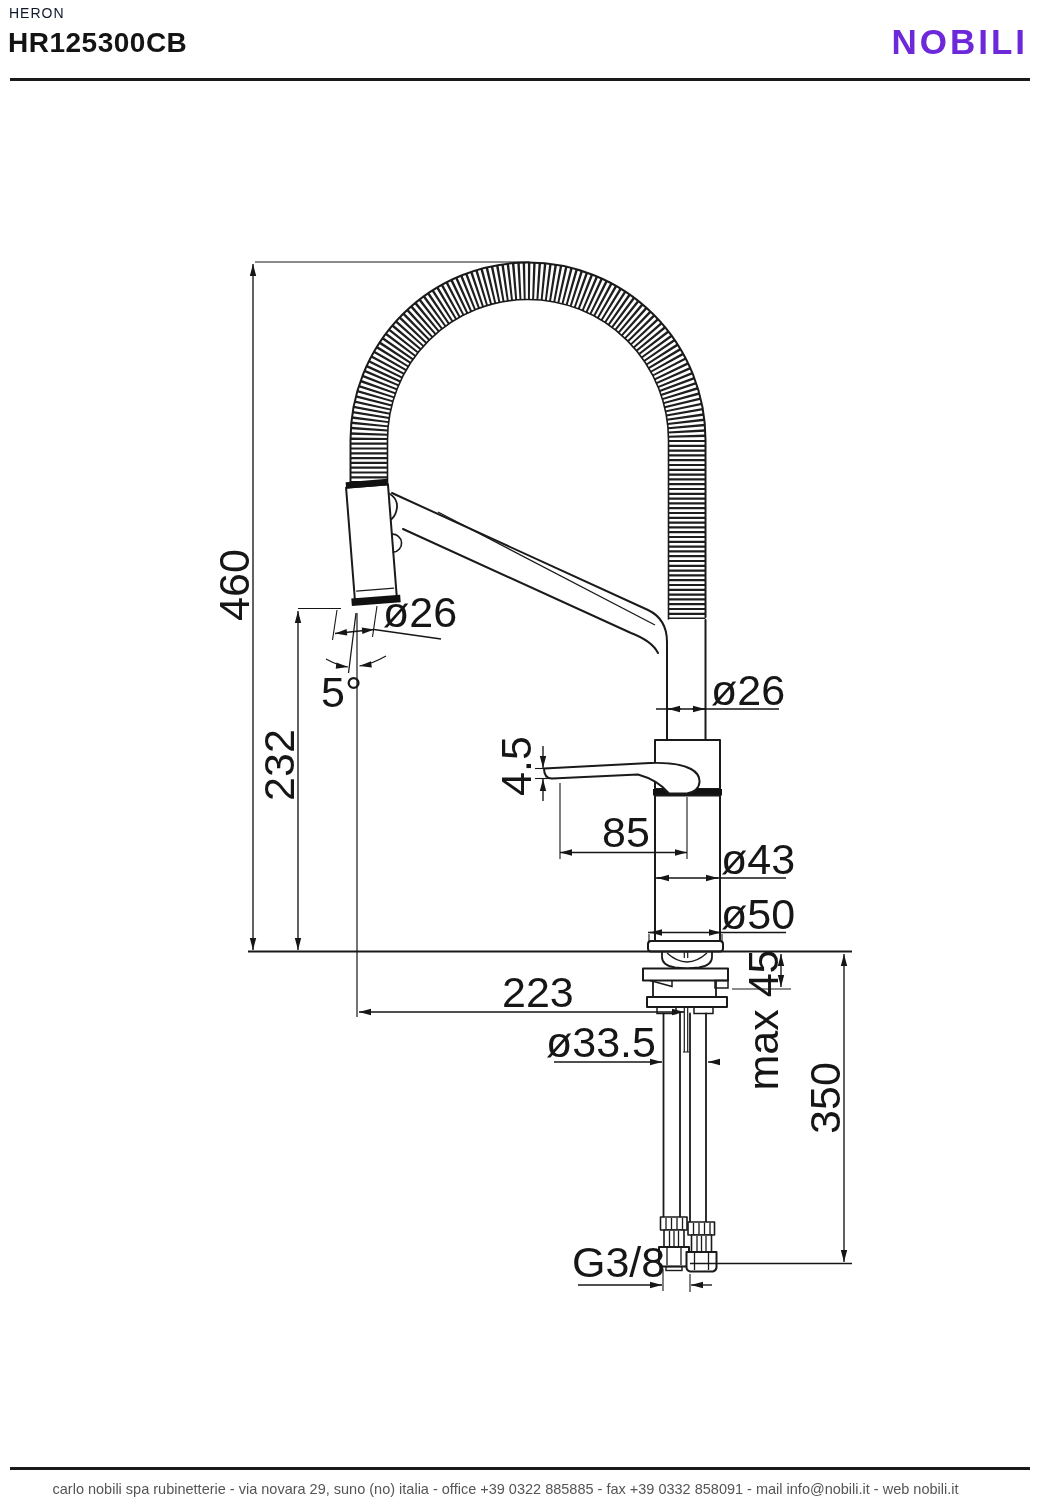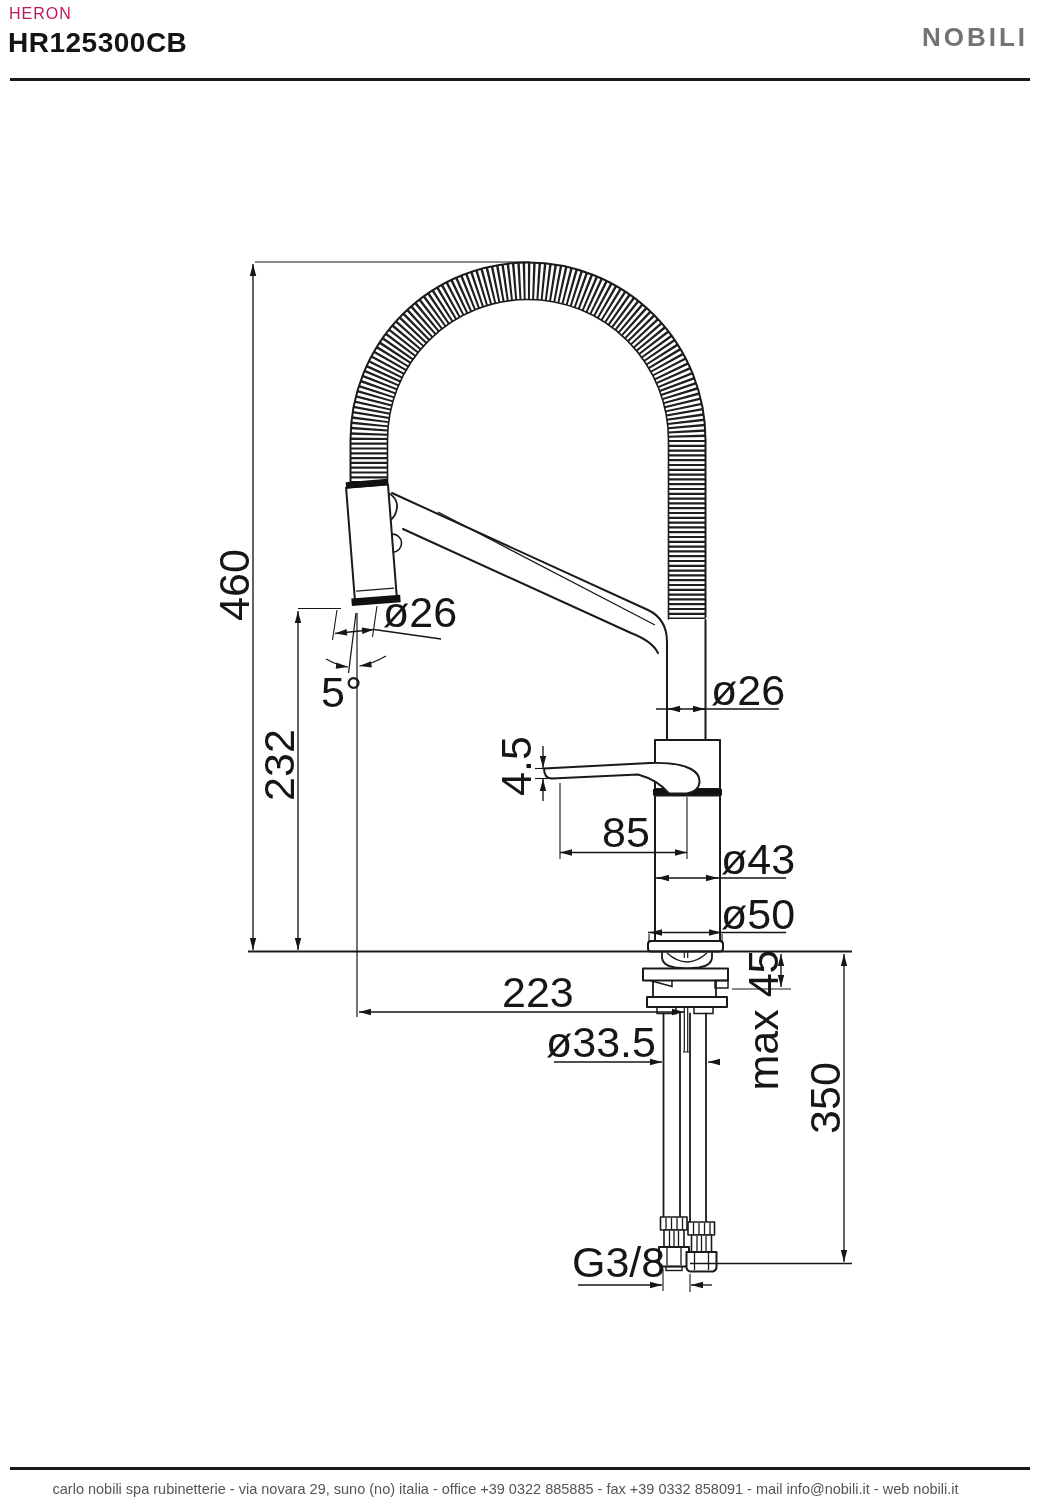--- a/index.html
+++ b/index.html
@@ -1,20 +1,20 @@
 <!DOCTYPE html>
 <html><head>
 <meta charset="utf-8">
 <style>
   html,body{margin:0;padding:0;background:#fff;}
   .page{position:relative;width:1040px;height:1509px;background:#fff;overflow:hidden;
         font-family:"Liberation Sans",sans-serif;color:#161616;}
-  .hdr-series{position:absolute;left:9px;top:5px;font-size:16px;letter-spacing:1px;color:#be185d;text-align:right;}
+  .hdr-series{position:absolute;left:9px;top:5px;font-size:14px;letter-spacing:1px;color:#0f172a;text-align:right;}
   .hdr-model{position:absolute;left:8px;top:27px;font-size:28px;font-weight:700;letter-spacing:.5px;color:#141414;}
-  .hdr-brand{position:absolute;right:12px;top:22px;font-size:26px;font-weight:700;letter-spacing:3px;color:#737373;}
+  .hdr-brand{position:absolute;right:12px;top:22px;font-size:35px;font-weight:700;letter-spacing:3px;color:#6d28d9;}
   .rule{position:absolute;left:10px;width:1020px;height:3px;background:#1a1a1a;}
   .rule-top{top:78px;}
   .rule-bottom{top:1467px;}
   .footer-line{position:absolute;left:0;top:1481px;width:1011px;text-align:center;
                font-size:14.5px;color:#555;}
   svg{position:absolute;left:0;top:0;}
   .out{stroke:#1a1a1a;stroke-width:2;fill:none;stroke-linejoin:round;stroke-linecap:round;}
   .outf{stroke:#1a1a1a;stroke-width:2;fill:#fff;stroke-linejoin:round;}
   .thin{stroke:#1a1a1a;stroke-width:1.3;fill:none;}
   .dim{stroke:#161616;stroke-width:1.35;fill:none;}

